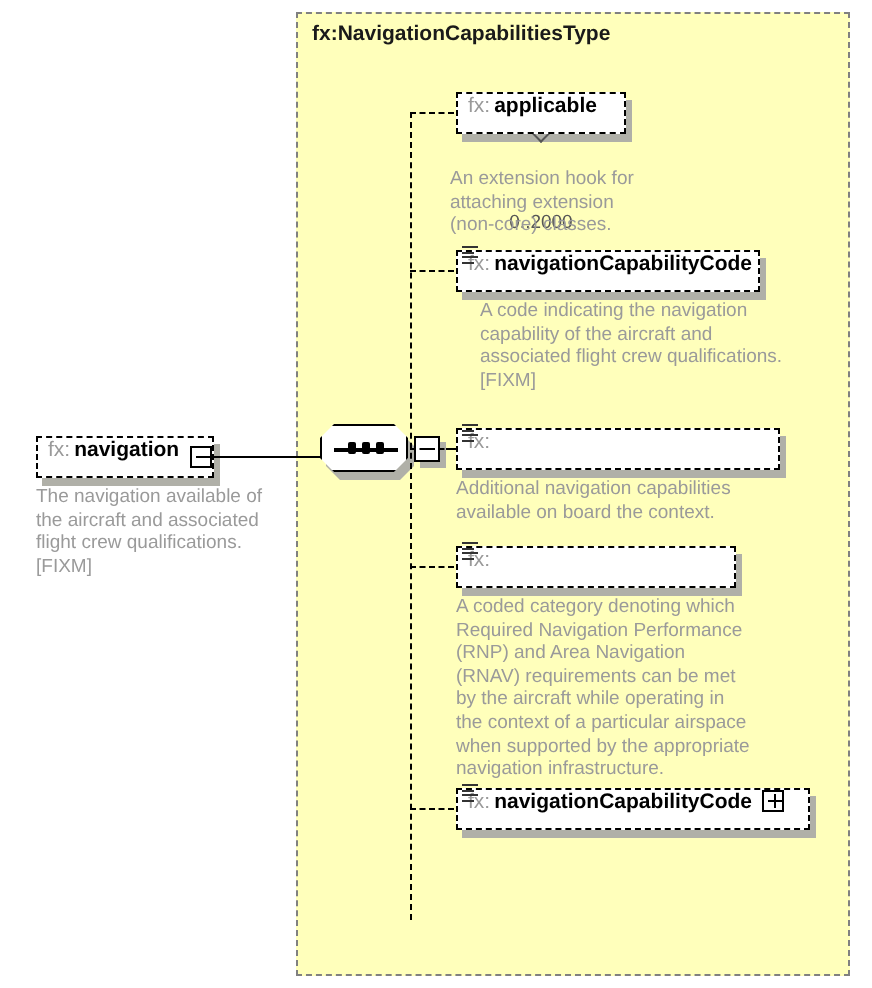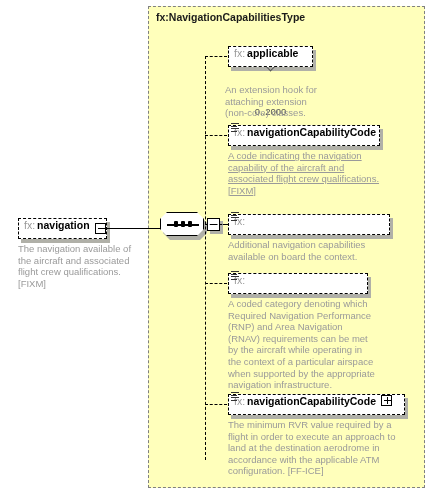--- a/index.html
+++ b/index.html
@@ -239,21 +239,21 @@
   <div class="ebox" style="left:228px; top:125px; width:152px;">
     <span class="lines-glyph">
       <i></i>
         <i></i>
         <i></i>
         <i></i>
     </span>
     <span class="pfx">fx:</span>
     <span class="nm">navigationCapabilityCode</span>
   </div>
-  <div class="desc" style="left:228px; top:150px; width:165px;text-decoration:underline;">A code indicating the navigation
+  <div class="desc" style="left:240px; top:150px; width:165px;">A code indicating the navigation
 capability of the aircraft and
 associated flight crew qualifications.
 [FIXM]</div>
 
   <div class="ebox-shadow" style="left:231px; top:218px; width:162px;"></div>
   <div class="ebox" style="left:228px; top:214px; width:162px;">
     <span class="lines-glyph">
       <i></i>
         <i></i>
         <i></i>
@@ -288,19 +288,14 @@
     <span class="lines-glyph">
       <i></i>
         <i></i>
         <i></i>
         <i></i>
     </span>
     <span class="pfx">fx:</span>
     <span class="nm">navigationCapabilityCode</span>
     <span class="toggle plus"></span>
   </div>
-  <div class="desc" style="left:228px; top:419px; width:172px;">The minimum RVR value required by a
-flight in order to execute an approach to
-land at the destination aerodrome in
-accordance with the applicable ATM
-configuration. [FF-ICE]</div>
 
 </div>
 
 </body></html>

